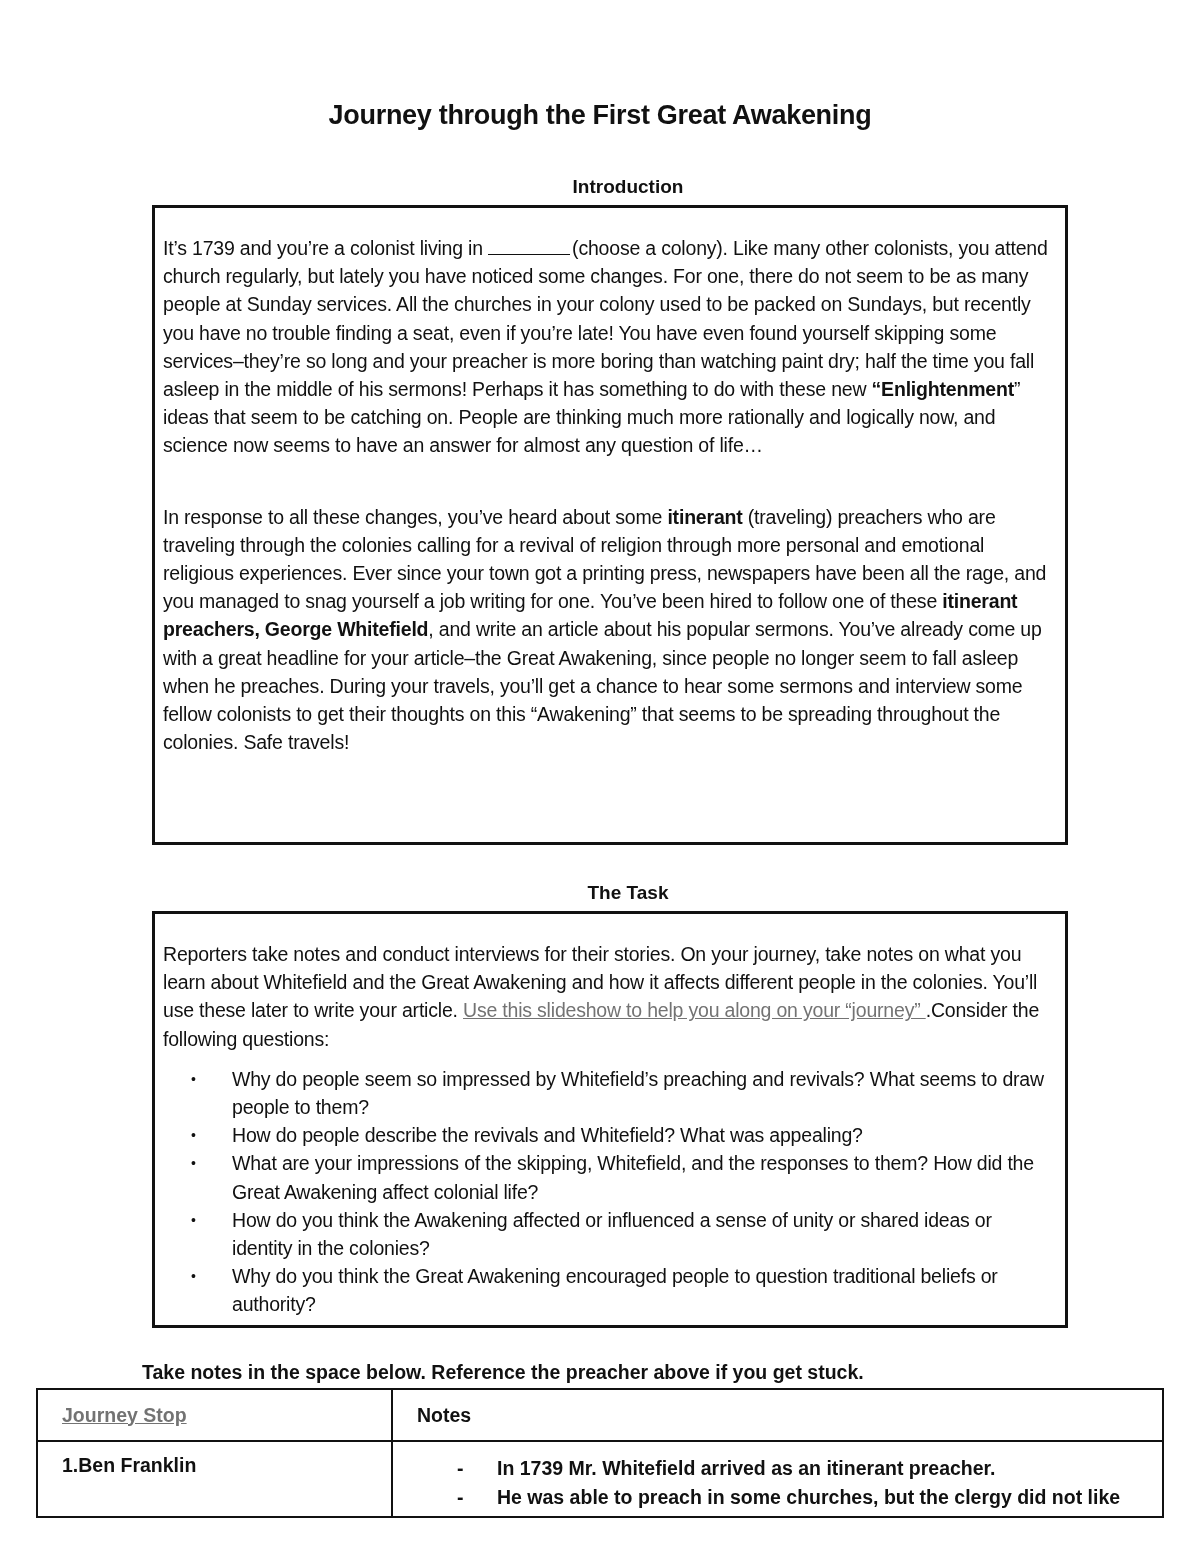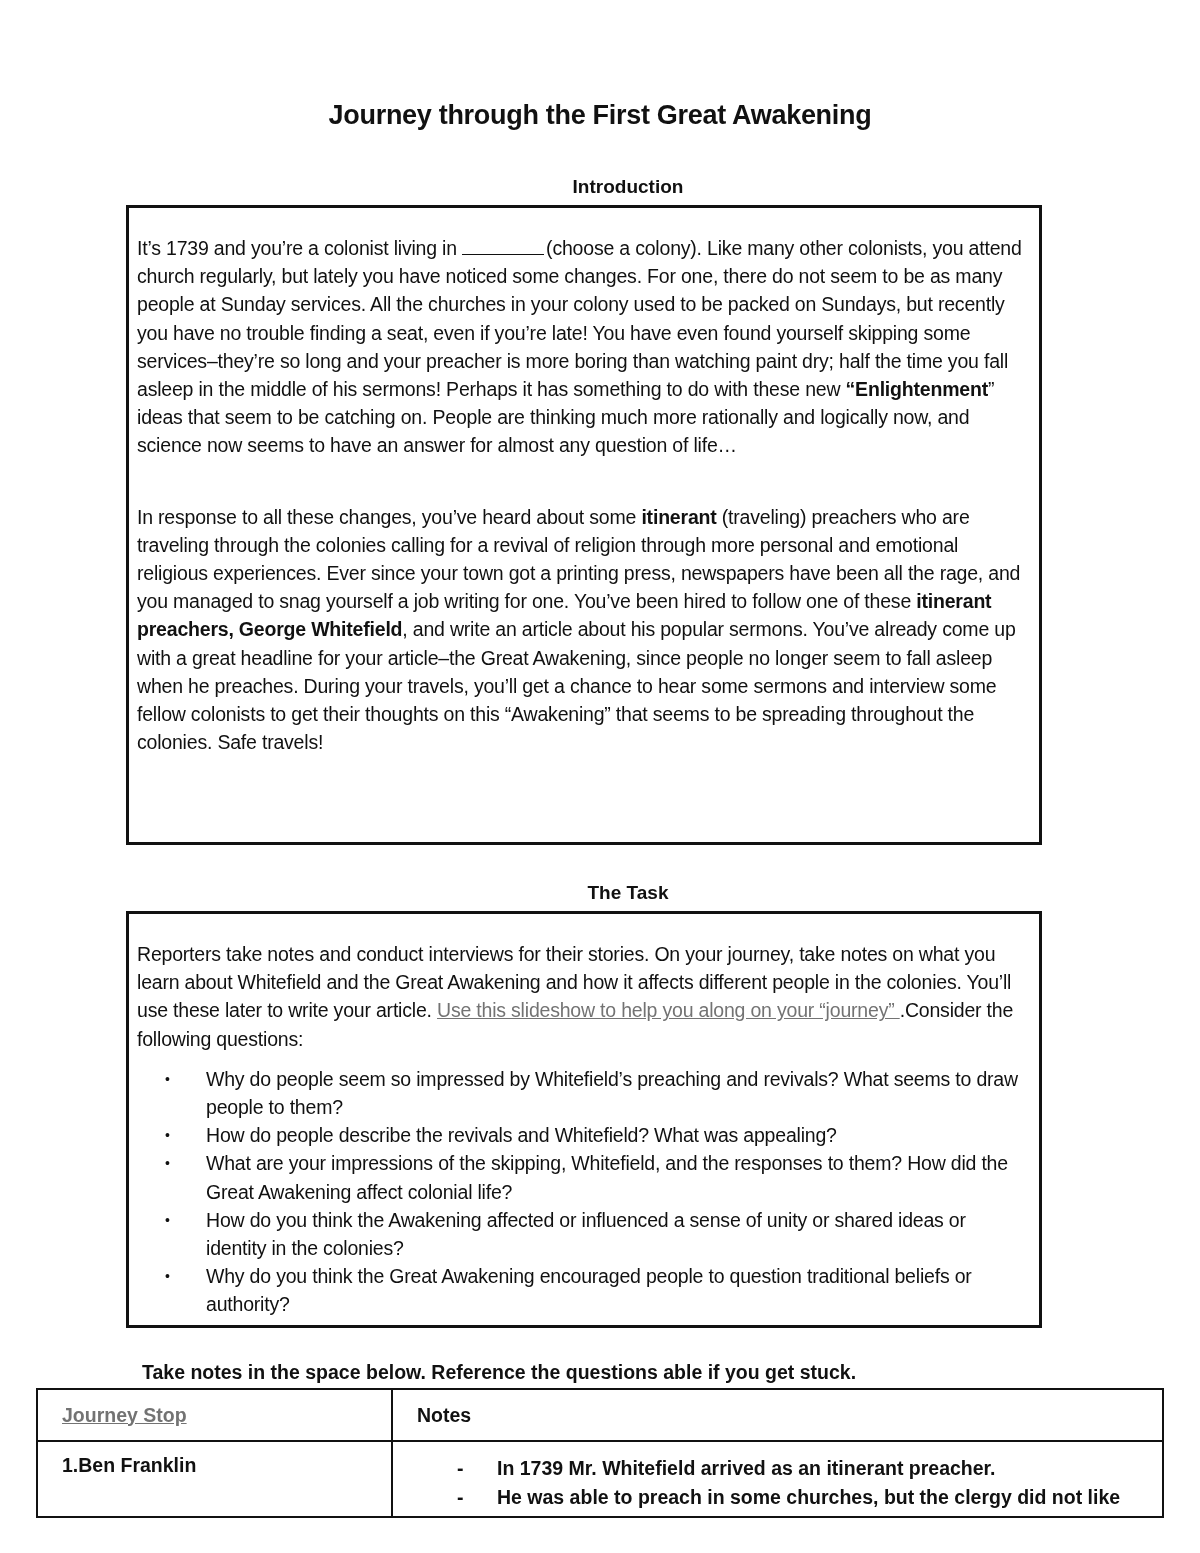--- a/index.html
+++ b/index.html
@@ -10,21 +10,21 @@
     }
     .title {
       position: absolute; top: 100px; left: 0; width: 1200px;
       text-align: center; font-weight: bold; font-size: 27px; letter-spacing: -0.3px;
     }
     .section-heading {
       position: absolute; left: 0; width: 1200px; text-align: center;
       font-weight: bold; font-size: 19px; padding-left: 28px;
     }
     .box {
-      position: absolute; left: 126px; width: 910px;
+      position: absolute; left: 152px; width: 910px;
       border: 3px solid #111111; box-sizing: content-box;
       font-size: 19.5px; line-height: 28.2px; letter-spacing: -0.2px;
     }
     .box p { margin: 0; padding: 0 8px; }
     .blank { display: inline-block; width: 82px; border-bottom: 1.5px solid #111; height: 18px; vertical-align: baseline; margin-right: 2px; }
     a.link { color: #737373; text-decoration: underline; }
     ul.questions { list-style: none; margin: 12px 0 0 0; padding: 0; }
     ul.questions li { position: relative; padding-left: 77px; padding-right: 10px; }
     ul.questions li .bullet { position: absolute; left: 36px; top: 0; font-size: 14px; }
     .notes-instr {
@@ -63,21 +63,21 @@
   <p style="margin-top:26px;"><span>Reporters take notes and conduct interviews for their stories. On your journey, take notes on what you learn about Whitefield and the Great Awakening and how it affects different people in the colonies. You’ll use these later to write your article. </span><a class="link" href="#">Use this slideshow to help you along on your “journey” </a><span>.Consider the following questions:</span></p>
   <ul class="questions">
     <li><span class="bullet">•</span><span>Why do people seem so impressed by Whitefield’s preaching and revivals? What seems to draw people to them?</span></li>
     <li><span class="bullet">•</span><span>How do people describe the revivals and Whitefield? What was appealing?</span></li>
     <li><span class="bullet">•</span><span>What are your impressions of the skipping, Whitefield, and the responses to them? How did the Great Awakening affect colonial life?</span></li>
     <li><span class="bullet">•</span><span>How do you think the Awakening affected or influenced a sense of unity or shared ideas or identity in the colonies?</span></li>
     <li><span class="bullet">•</span><span>Why do you think the Great Awakening encouraged people to question traditional beliefs or authority?</span></li>
   </ul>
 </div>
 
-<div class="notes-instr">Take notes in the space below. Reference the questions able if you get stuck.</div>
+<div class="notes-instr">Take notes in the space below. Reference the preacher above if you get stuck.</div>
 
 <table class="notes">
   <tbody>
       <tr>
     <th class="col1"><a class="link" href="#">Journey Stop</a></th>
     <th>Notes</th>
   </tr>
   <tr>
     <td class="col1">1.Ben Franklin</td>
     <td>

